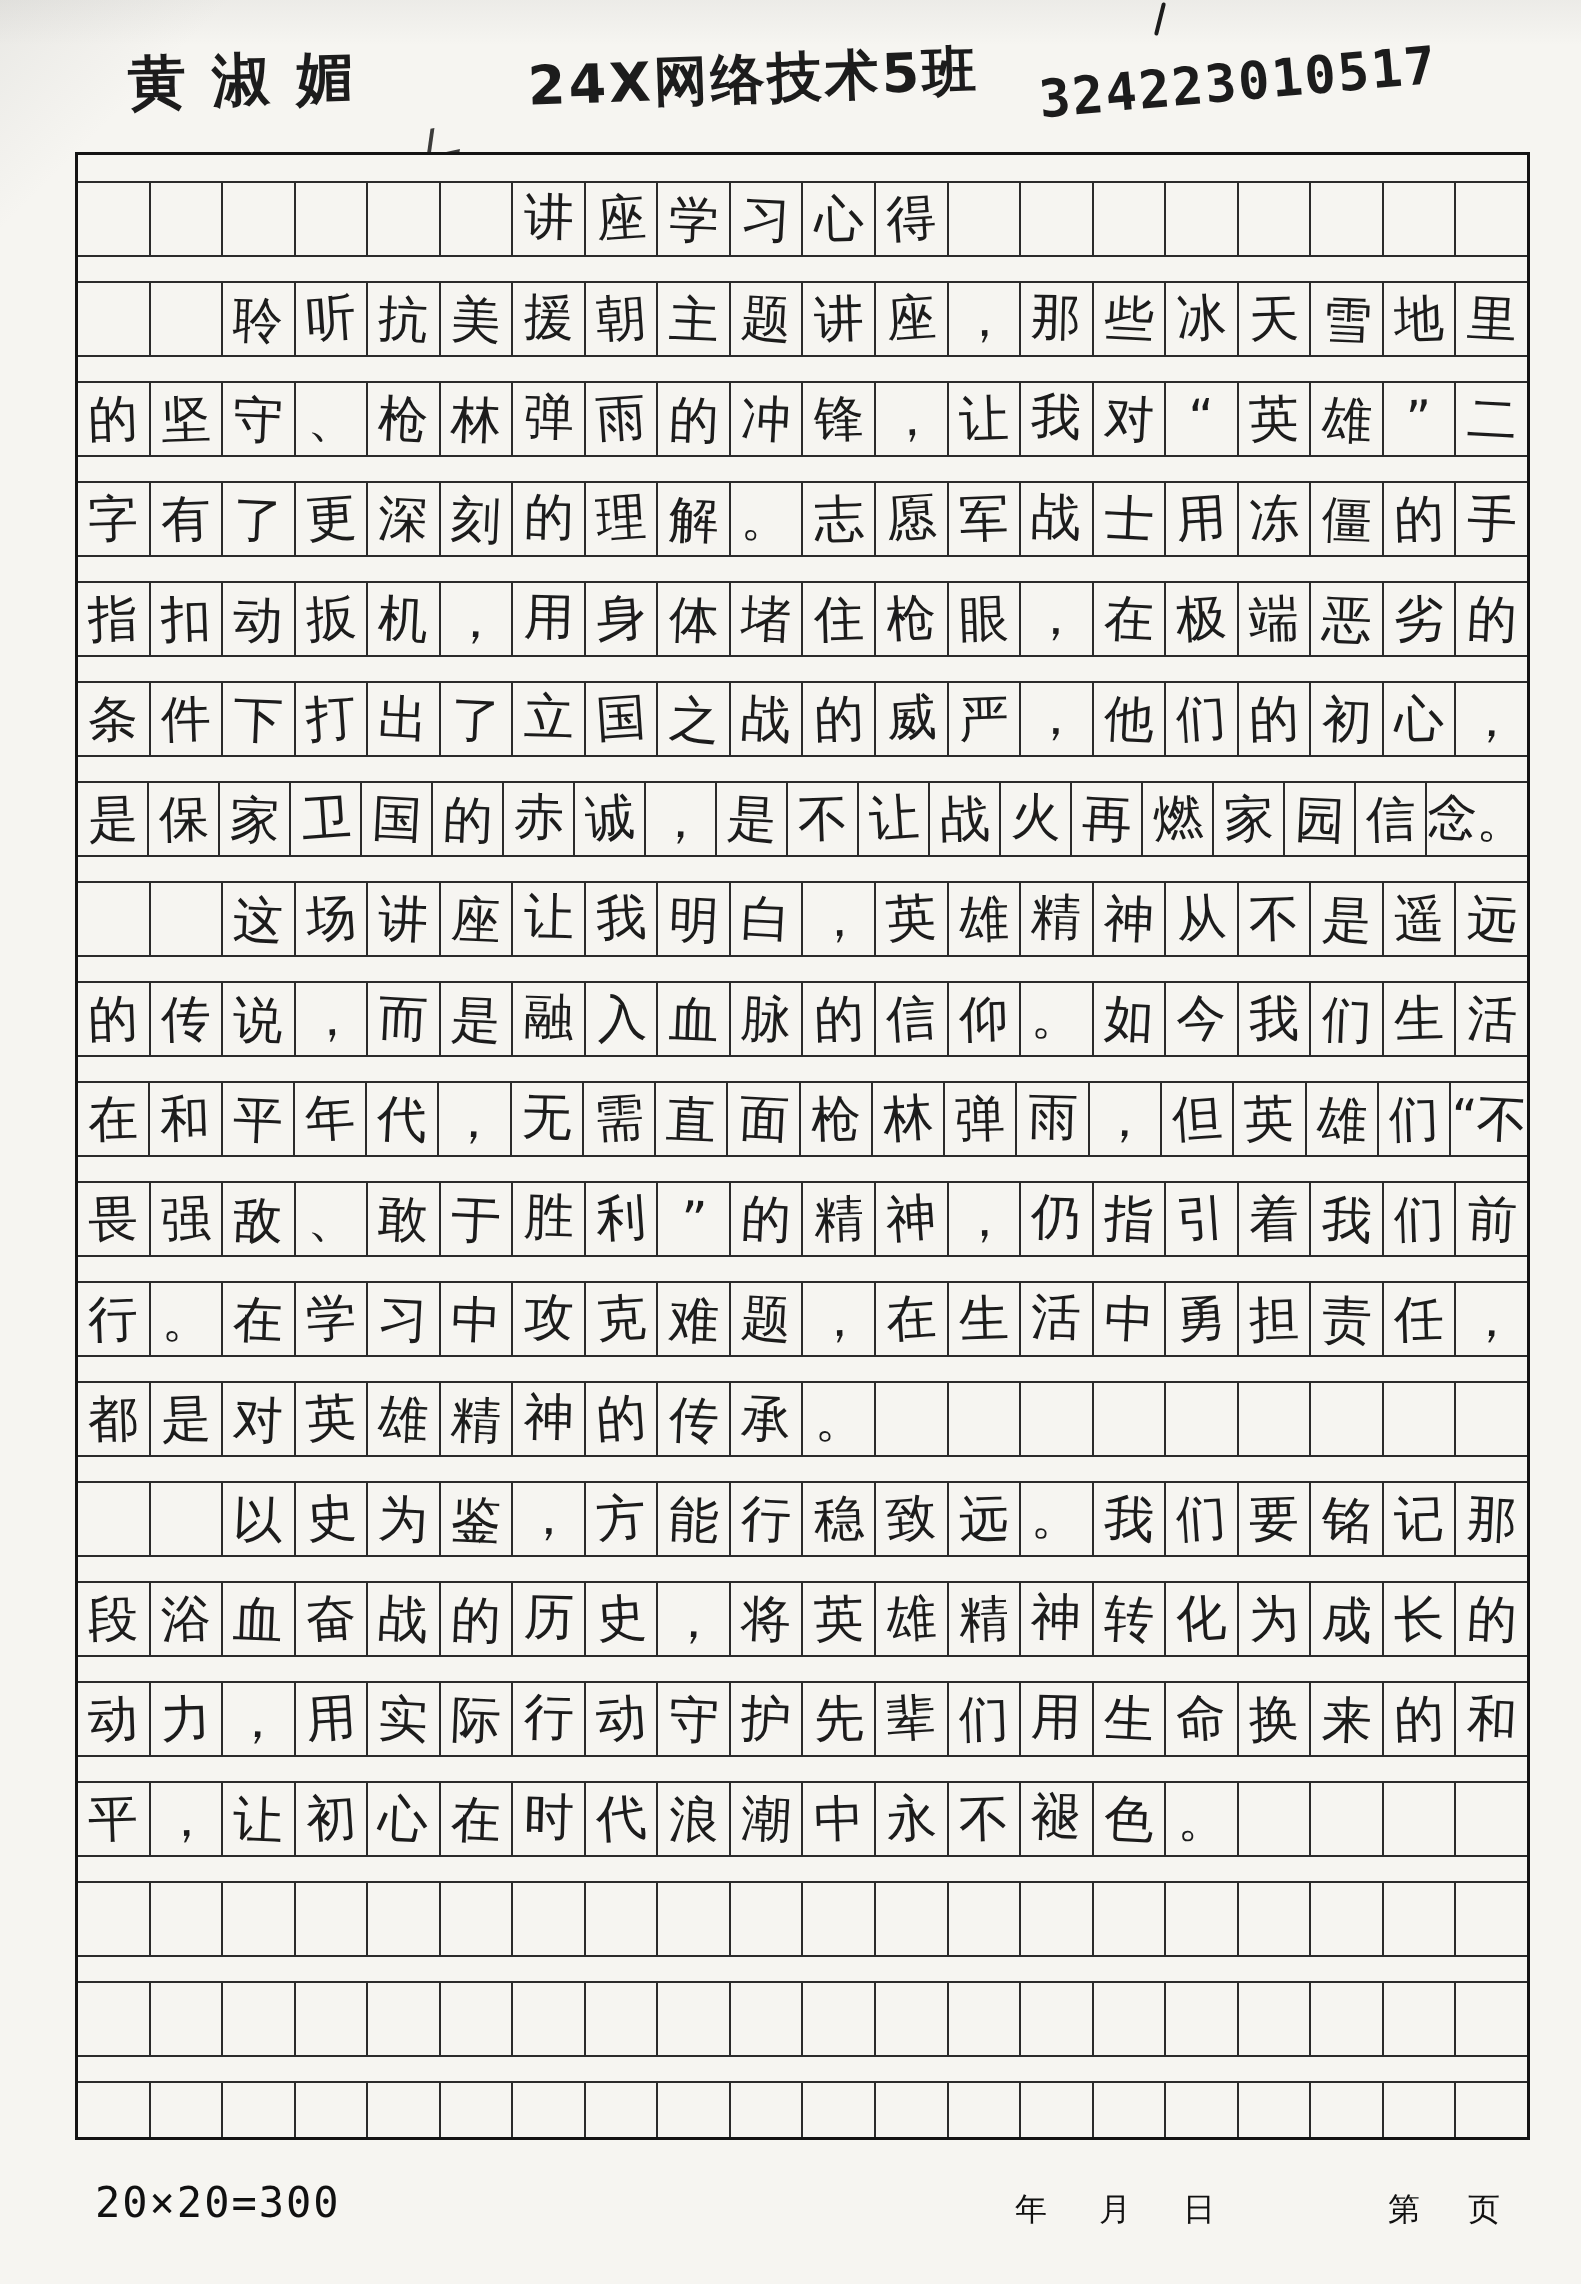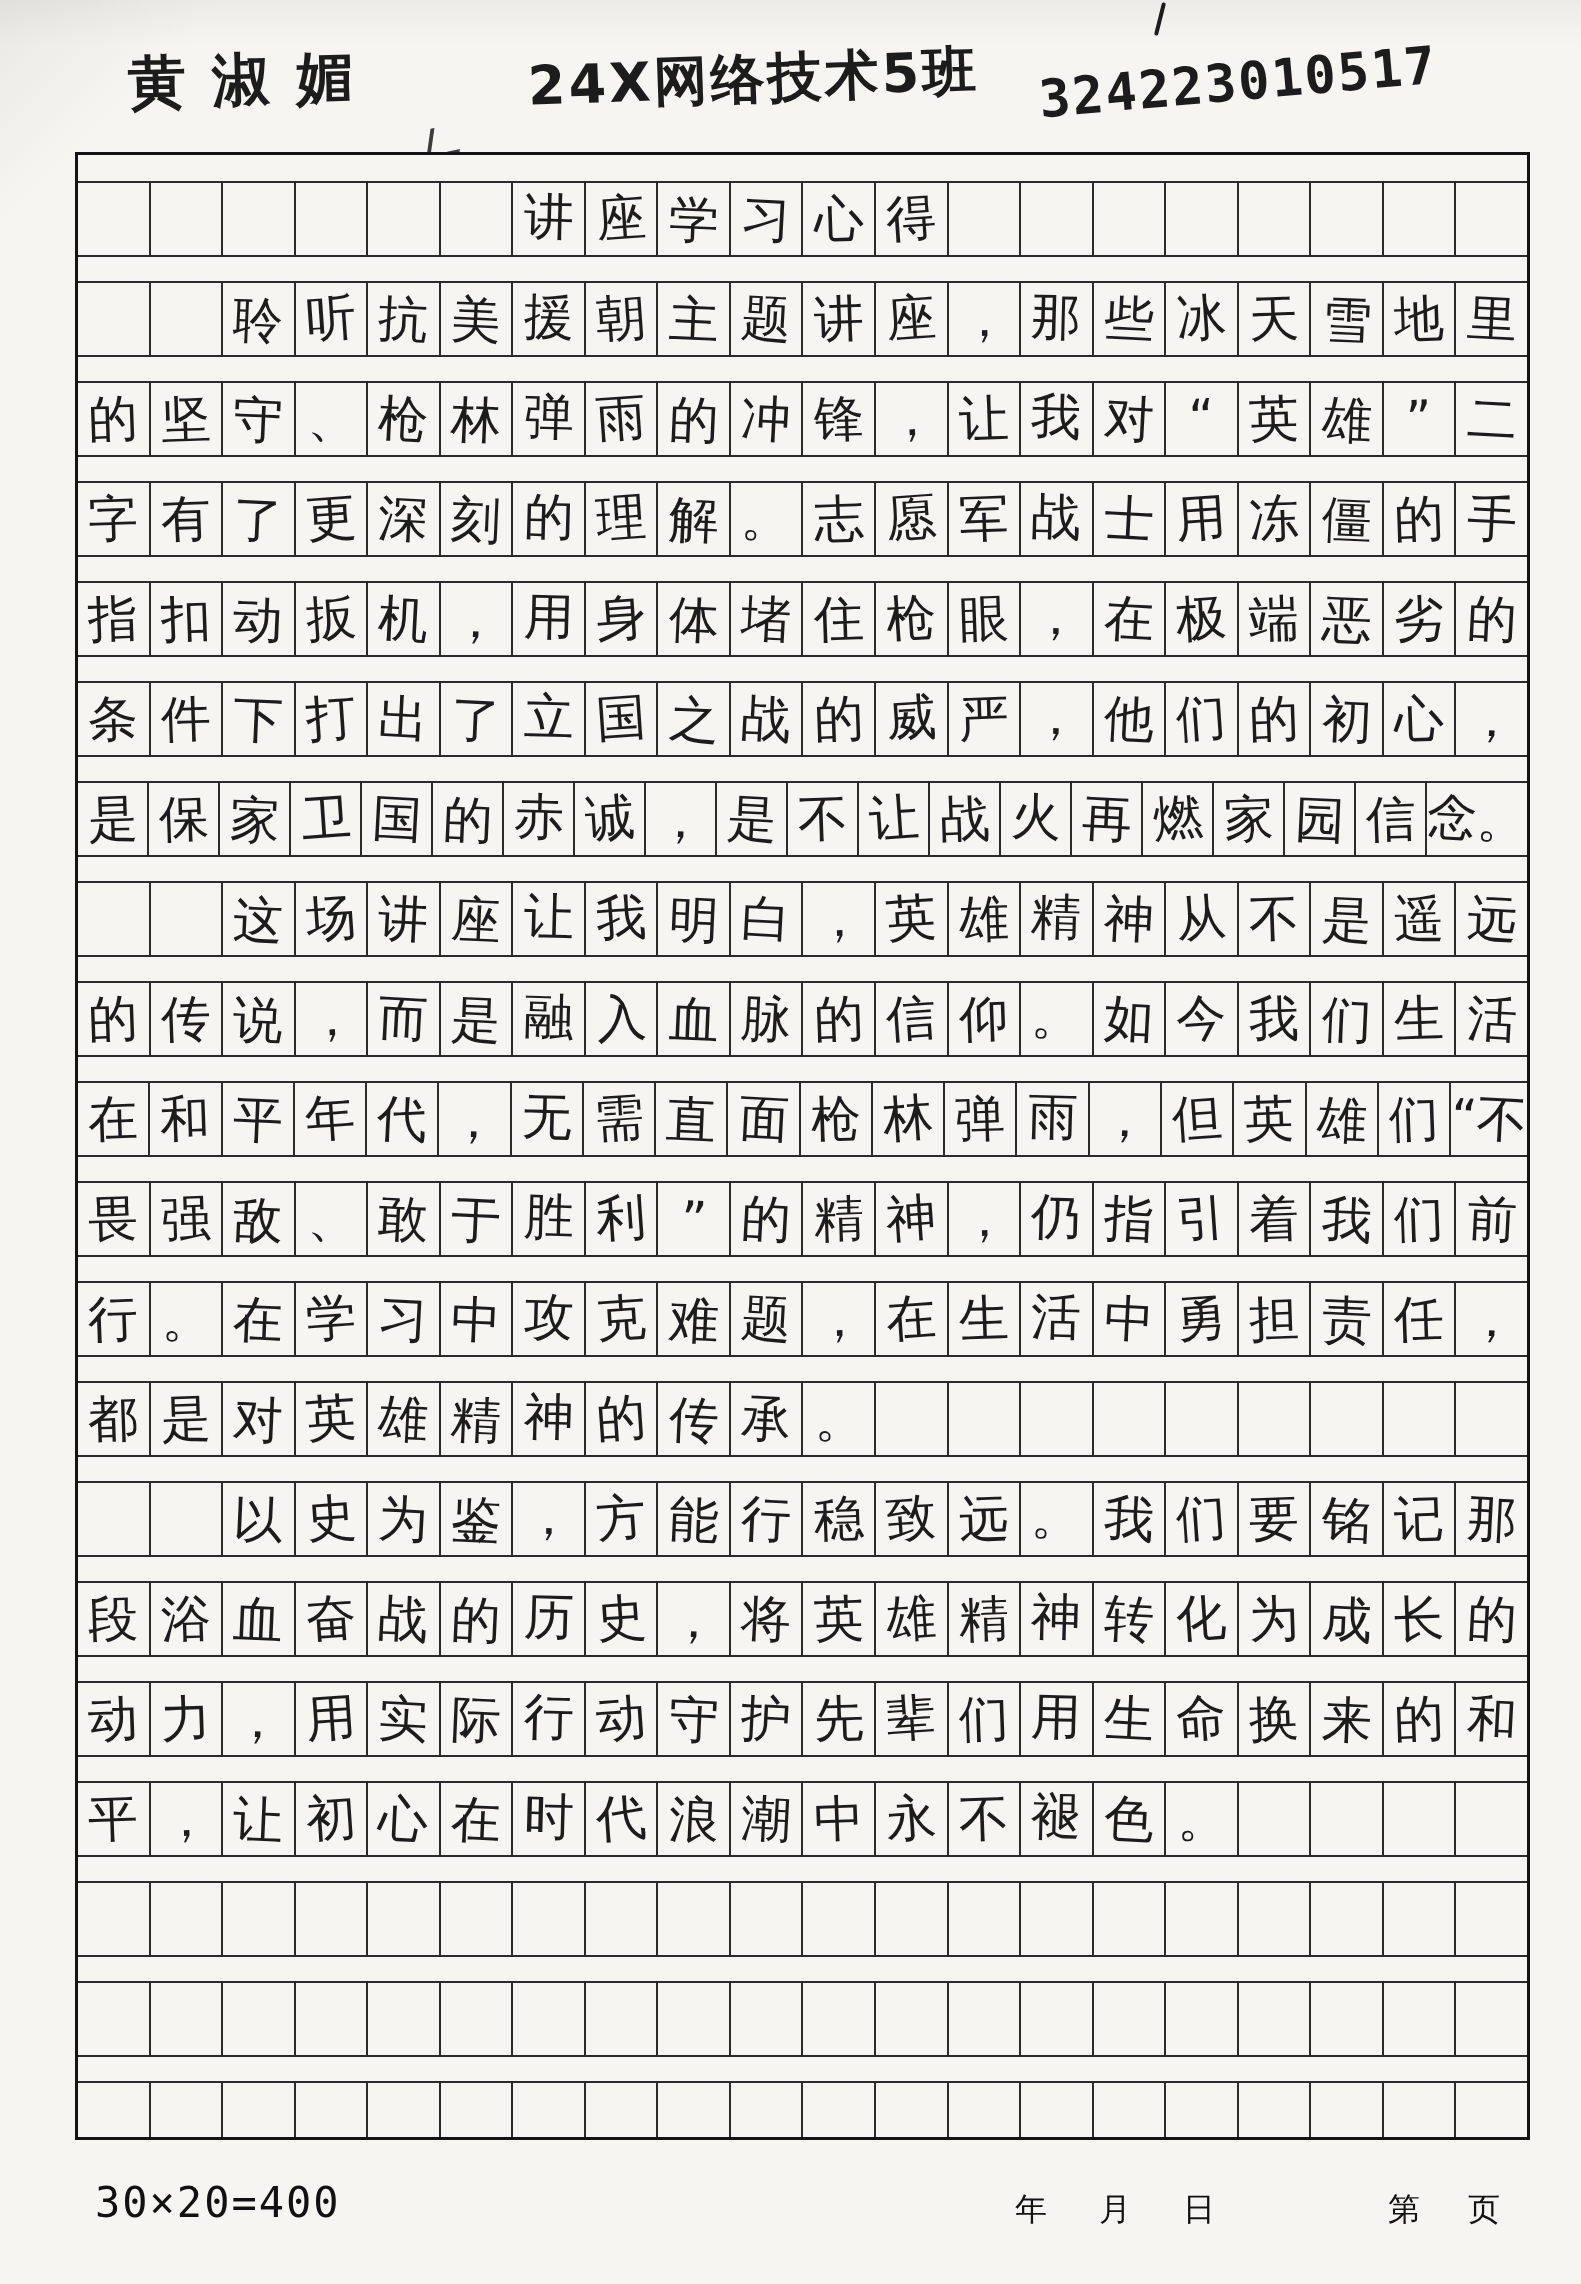--- a/index.html
+++ b/index.html
@@ -1389,21 +1389,21 @@
           <div class="cell">
             <span class="hw"></span>
           </div>
           <div class="cell">
             <span class="hw"></span>
           </div>
         </div>
       </div>
   </div>
 
-  <div class="spec">30×20=400</div>
+  <div class="spec">20×20=300</div>
 
   <div class="date-labels">
     <span>年</span>
     <span>月</span>
     <span>日</span>
   </div>
 
   <div class="page-labels">
     <span>第</span>
     <span>页</span>

